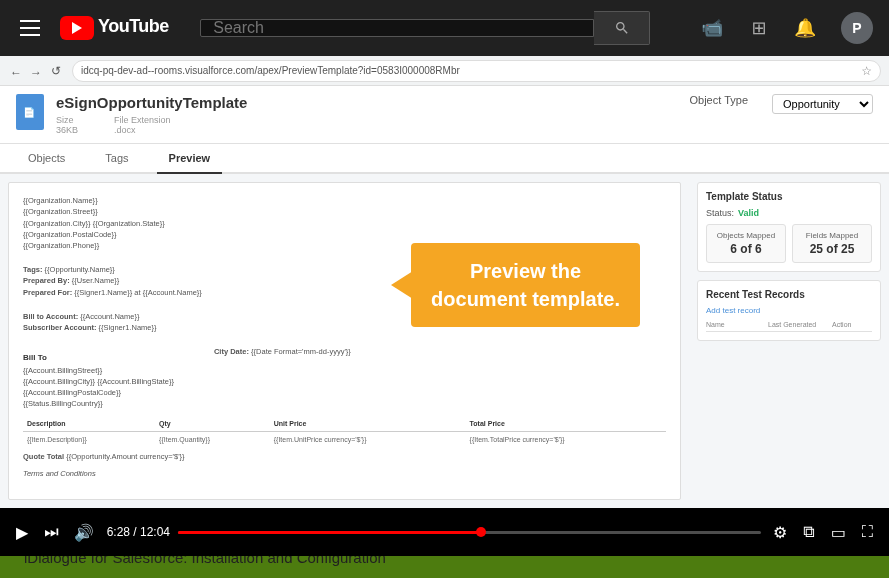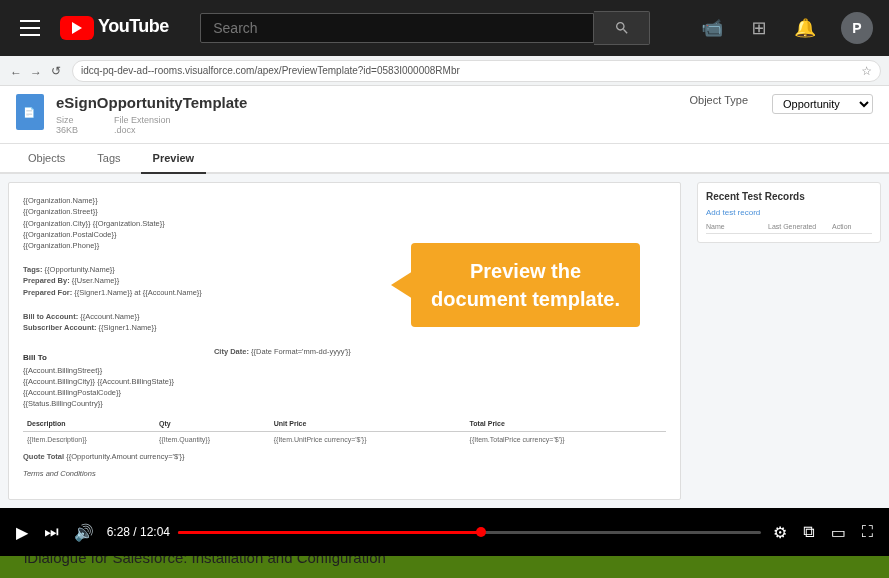--- a/index.html
+++ b/index.html
@@ -66,26 +66,26 @@
     
     .yt-search {
       flex: 1;
       display: flex;
       align-items: center;
       max-width: 450px;
       margin: 0 auto;
     }
     .yt-search-input {
       flex: 1;
-      height: 30px;
+      height: 18px;
       border: 1px solid #555;
       background: #121212;
       color: #fff;
       padding: 0 12px;
-      font-size: 14px;
+      font-size: 16px;
       border-radius: 2px 0 0 2px;
       outline: none;
     }
     .yt-search-btn {
       width: 56px;
       height: 34px;
       background: #333;
       border: 1px solid #555;
       border-left: none;
       border-radius: 0 2px 2px 0;
@@ -259,21 +259,21 @@
       padding: 2px 16px 2px 6px;
       font-size: 11px;
       background: white;
     }
 
     
     .tabs-bar {
       background: white;
       border-bottom: 2px solid #e0e0e0;
       display: flex;
-      gap: 8px;
+      gap: 16px;
       padding: 0 16px;
     }
     .tab {
       padding: 8px 12px;
       font-size: 11px;
       color: #666;
       cursor: pointer;
       border-bottom: 2px solid transparent;
       margin-bottom: -2px;
     }
@@ -676,20 +676,37 @@
             </div>
 
             <div class="callout-bubble">
               <span style="white-space:pre-line;">Preview the
 document template.</span>
             </div>
           </div>
 
           <div class="right-panel">
 
+            <div class="panel-section">
+              <div class="panel-section-title">Template Status</div>
+              <div class="status-row">
+                <span>Status:</span>
+                <span class="status-valid">Valid</span>
+              </div>
+              <div class="stats-grid">
+                <div class="stat-box">
+                  <div class="stat-box-label">Objects Mapped</div>
+                  <div class="stat-box-value">6 of 6</div>
+                </div>
+                <div class="stat-box">
+                  <div class="stat-box-label">Fields Mapped</div>
+                  <div class="stat-box-value">25 of 25</div>
+                </div>
+              </div>
+            </div>
 
             <div class="panel-section">
               <div class="test-records-header">
                 <div class="panel-section-title">Recent Test Records</div>
               </div>
               <div class="add-record-link">Add test record</div>
               <div class="records-table-header">
                 <span>Name</span>
                 <span>Last Generated</span>
                 <span>Action</span>

